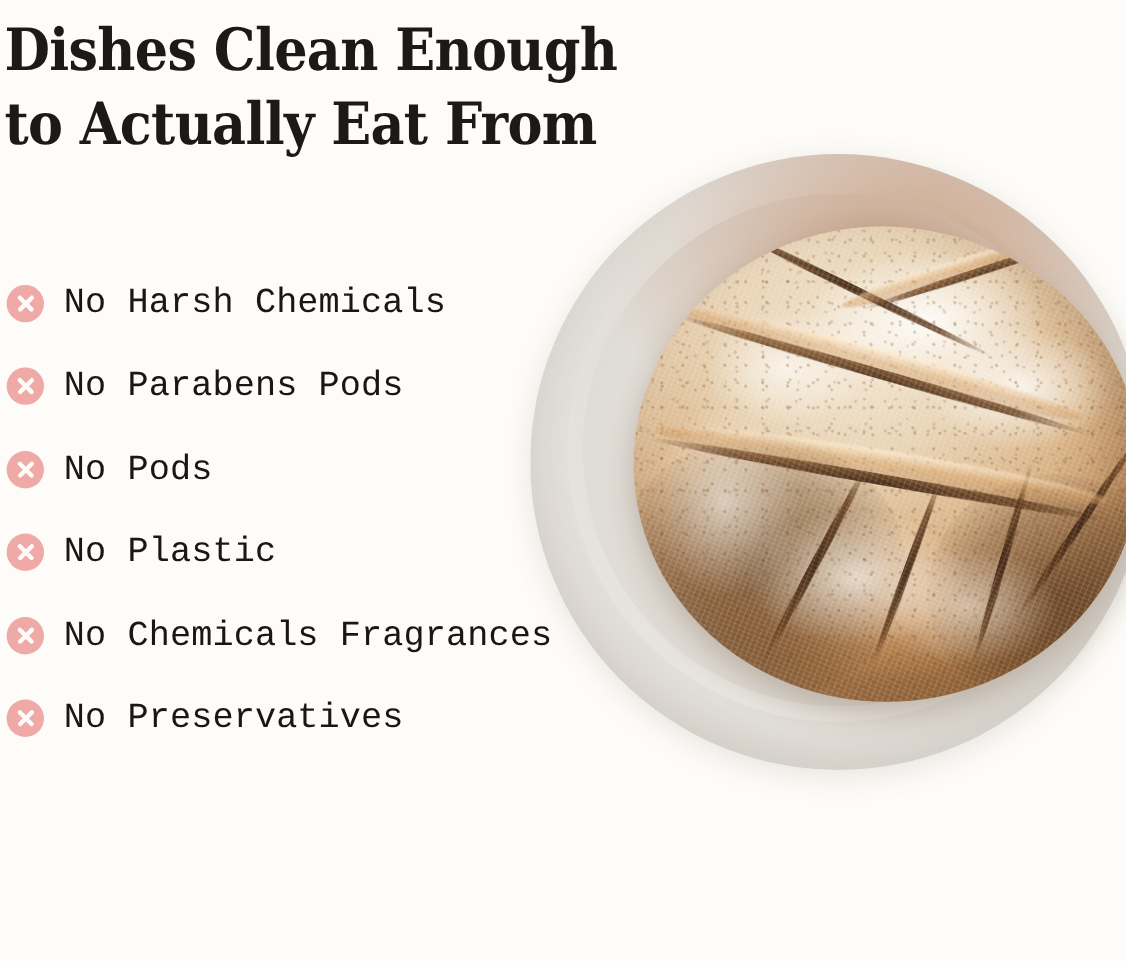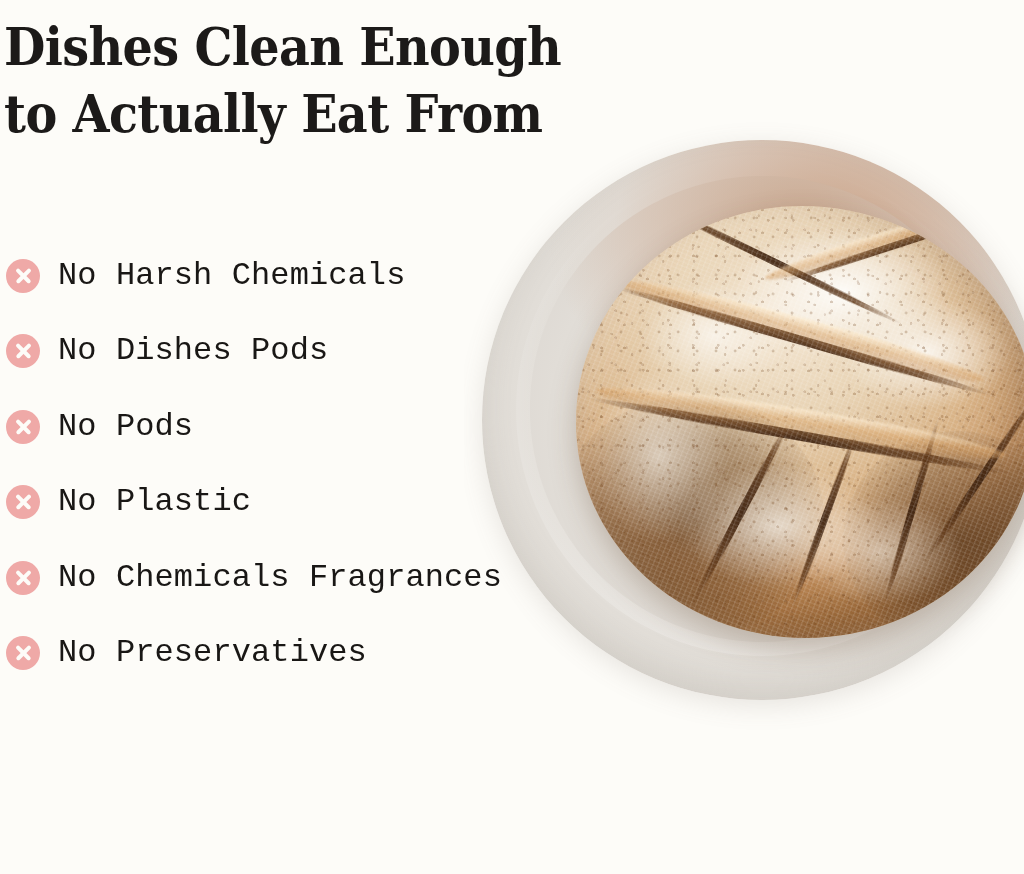--- a/index.html
+++ b/index.html
@@ -298,21 +298,21 @@
         <span class="bar b"></span>
       </span>
       <span class="benefit-label">No Harsh Chemicals</span>
     </div>
 
     <div class="benefit-row">
       <span class="benefit-icon">
         <span class="bar a"></span>
         <span class="bar b"></span>
       </span>
-      <span class="benefit-label">No Dishes Pods</span>
+      <span class="benefit-label">No Parabens Pods</span>
     </div>
 
 
     <div class="benefit-row">
       <span class="benefit-icon">
         <span class="bar a"></span>
         <span class="bar b"></span>
       </span>
       <span class="benefit-label">No Pods</span>
     </div>

